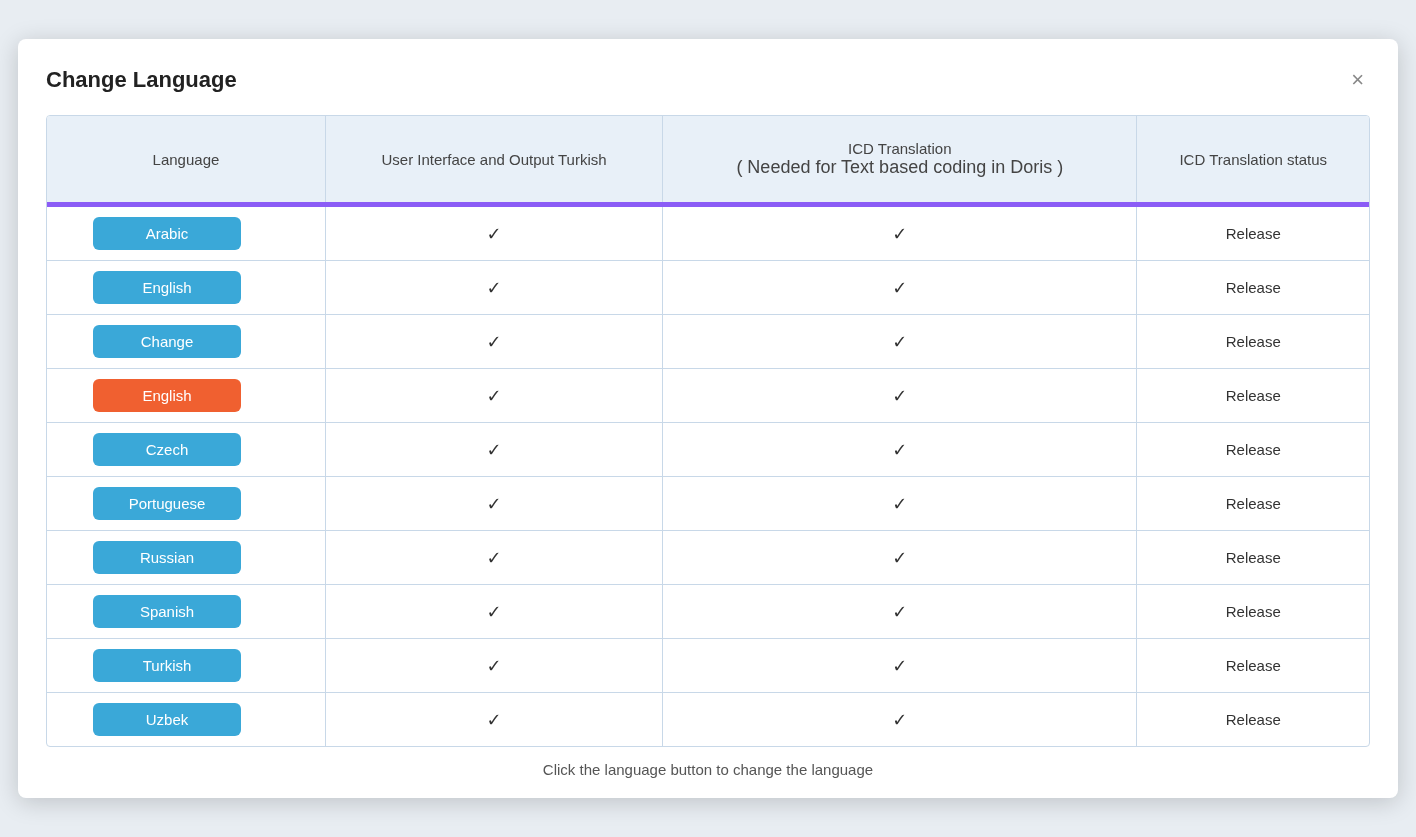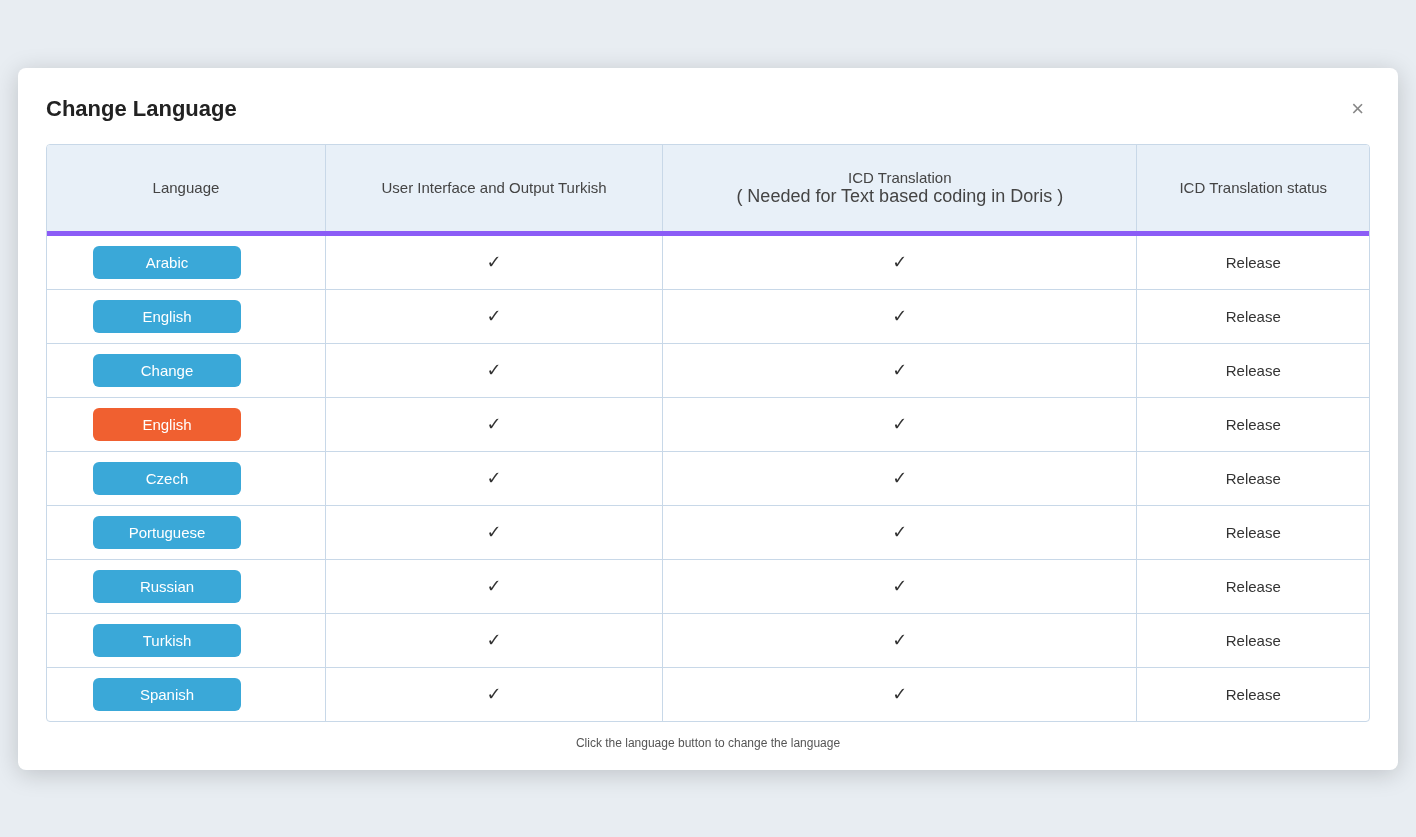--- a/index.html
+++ b/index.html
@@ -93,21 +93,21 @@
     .lang-btn.blue { background: #3aa8d8; }
     .lang-btn.orange { background: #f06030; }
     .checkmark {
       font-size: 18px;
       color: #333;
     }
     .footer-note {
       text-align: center;
       margin-top: 14px;
       color: #555;
-      font-size: 12px;
+      font-size: 15px;
     }
   </style>
 </head>
 <body>
 
 <div class="dialog">
   <div class="dialog-header">
     <span class="dialog-title">Change Language</span>
     <button class="close-btn">×</button>
   </div>
@@ -158,27 +158,33 @@
             <td><span class="checkmark">✓</span></td>
             <td>Release</td>
           </tr>
           <tr>
             <td><button class="lang-btn blue">Russian</button></td>
             <td><span class="checkmark">✓</span></td>
             <td><span class="checkmark">✓</span></td>
             <td>Release</td>
           </tr>
           <tr>
+            <td><button class="lang-btn blue">Spanish</button></td>
+            <td><span class="checkmark">✓</span></td>
+            <td><span class="checkmark">✓</span></td>
+            <td>Release</td>
+          </tr>
+          <tr>
             <td><button class="lang-btn blue">Turkish</button></td>
             <td><span class="checkmark">✓</span></td>
             <td><span class="checkmark">✓</span></td>
             <td>Release</td>
           </tr>
           <tr>
-            <td><button class="lang-btn blue">Spanish</button></td>
+            <td><button class="lang-btn blue">Uzbek</button></td>
             <td><span class="checkmark">✓</span></td>
             <td><span class="checkmark">✓</span></td>
             <td>Release</td>
           </tr>
         </tbody>
     </table>
   </div>
   <div class="footer-note">Click the language button to change the language</div>
 </div>
 

